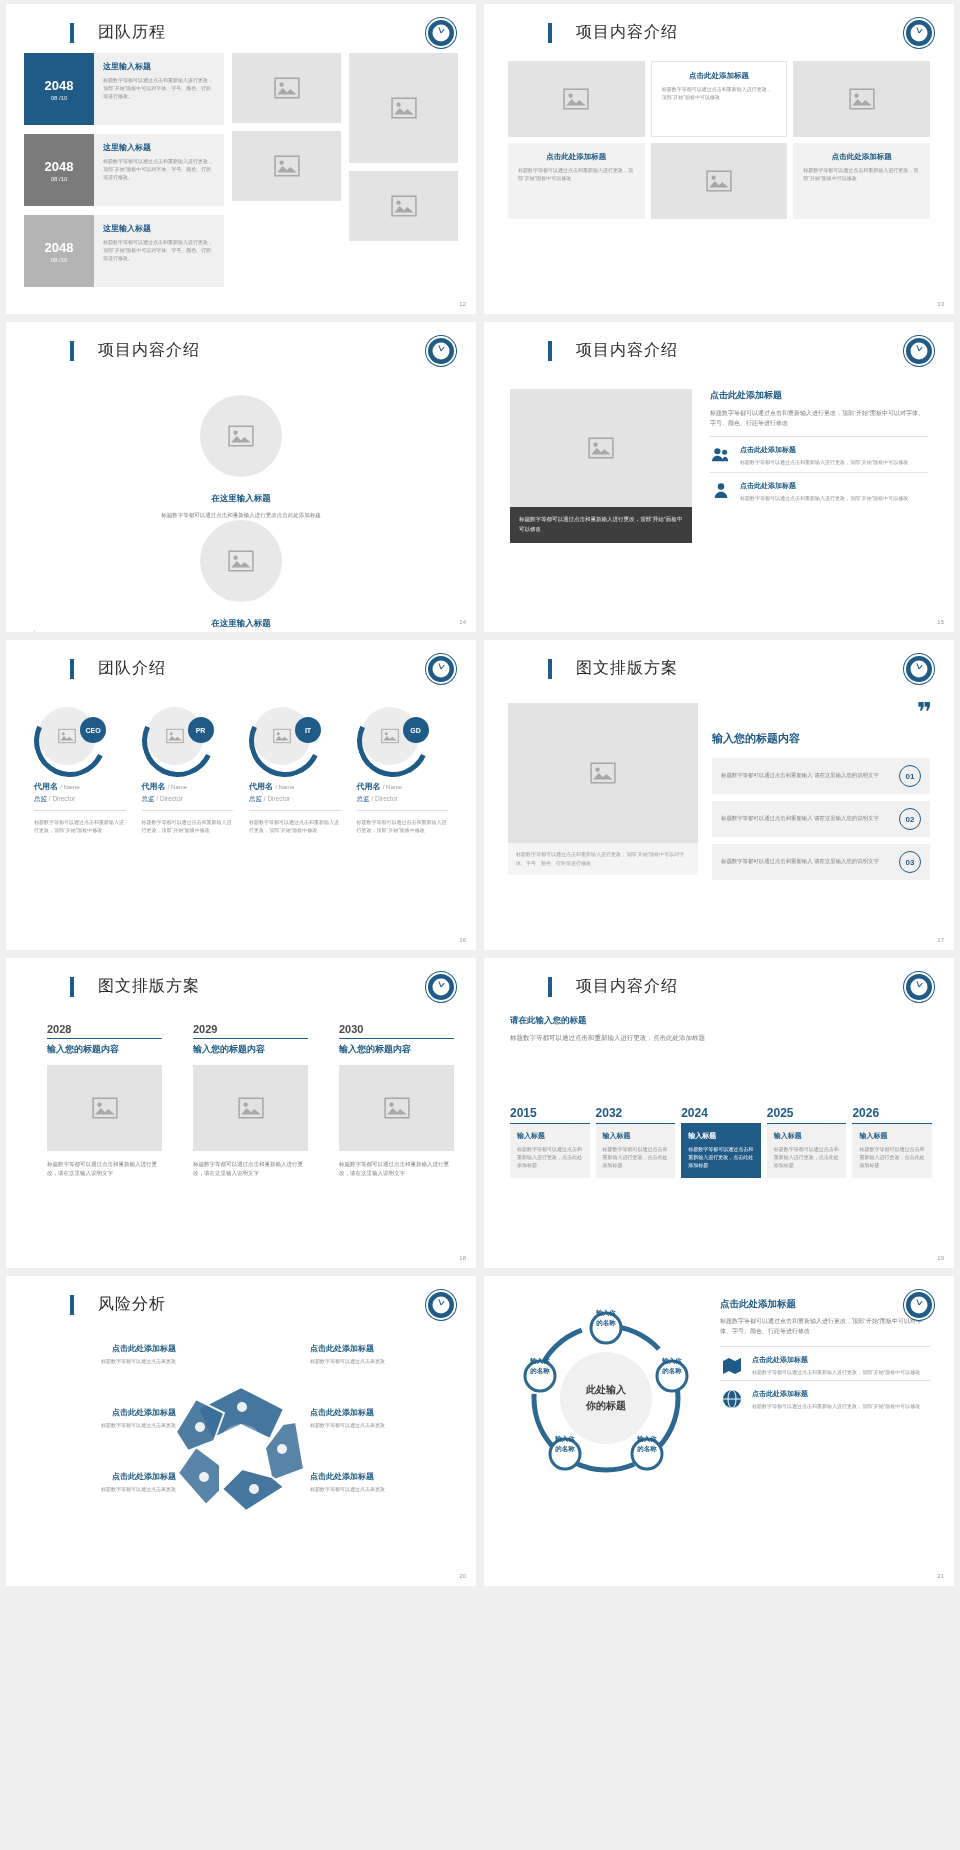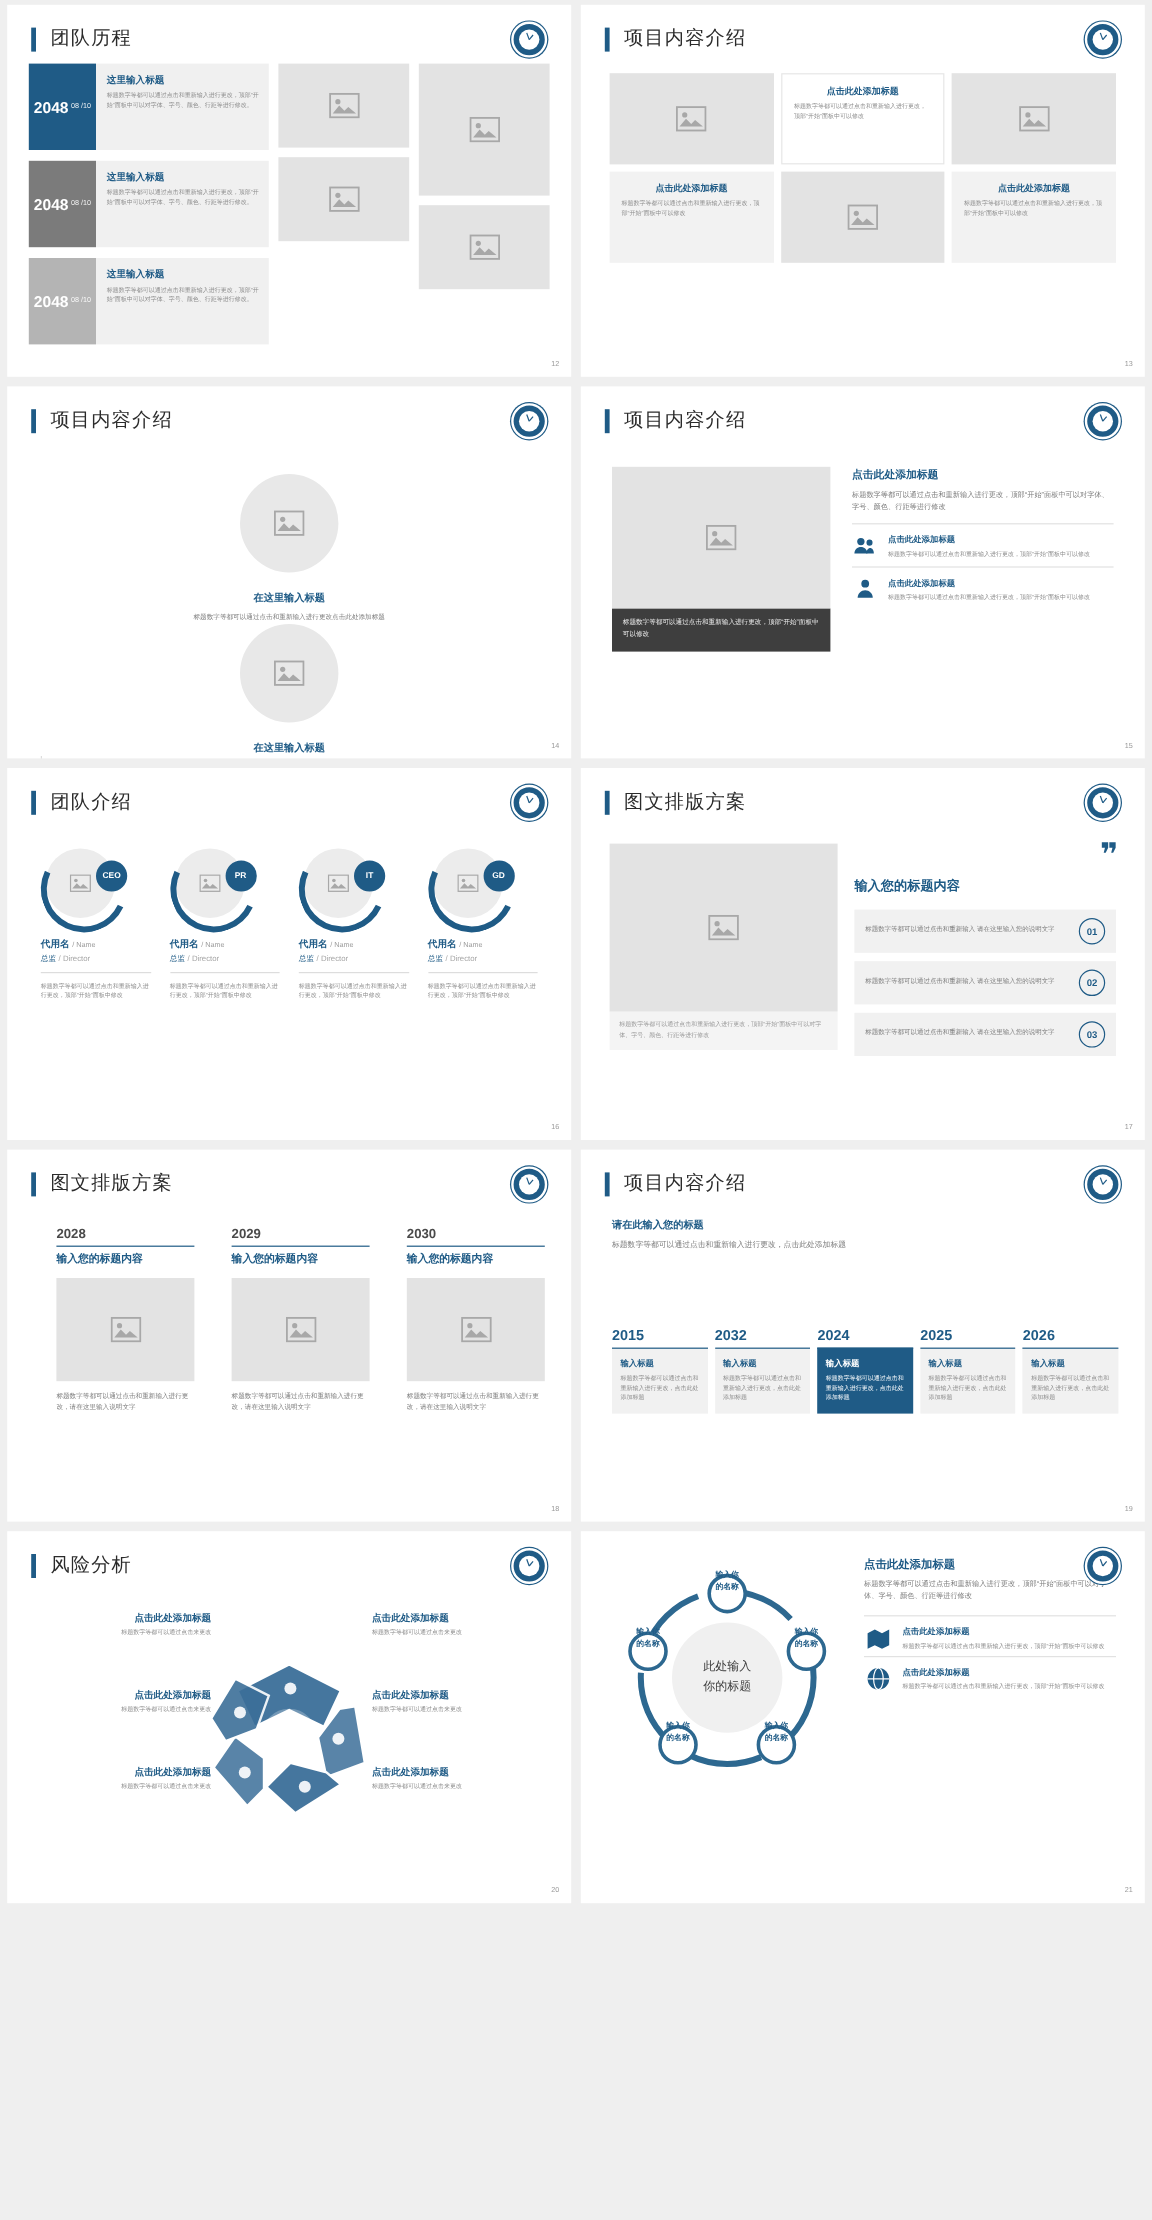--- a/index.html
+++ b/index.html
@@ -1,41 +1,41 @@
 <!DOCTYPE html>
 <html><head>
 <meta charset="utf-8">
 <style>
   html,body{margin:0;padding:0;background:#efefef;}
   body{width:960px;font-family:"Liberation Sans","DejaVu Sans",sans-serif;color:#333;}
   .grid{display:grid;grid-template-columns:1fr 1fr;grid-auto-rows:310px;gap:8px;padding:4px 6px;}
   .slide{background:#ffffff;position:relative;overflow:hidden;}
   .slide .pg{position:absolute;right:10px;bottom:7px;font-size:6px;color:#9a9a9a;}
-  .title-row{display:flex;align-items:center;gap:12px;padding:18px 0 0 20px;}
+  .title-row{display:flex;align-items:center;gap:24px;padding:18px 0 0 20px;margin-left:44px;}
   .title-bar{width:4px;height:20px;background:#1f5b86;}
   .title-txt{font-size:16px;color:#2b2b2b;letter-spacing:1px;}
   
   .logo{position:absolute;top:14px;right:20px;width:26px;height:26px;border-radius:50%;
         background:#1f5b86;border:2px solid #ffffff;box-shadow:0 0 0 1px #1f5b86;}
   .logo .face{position:absolute;left:50%;top:50%;transform:translate(-50%,-50%);
         width:17px;height:17px;border-radius:50%;background:#fff;}
   .logo .hand{position:absolute;left:50%;top:50%;width:1px;height:6px;background:#1f5b86;transform-origin:bottom center;}
   .logo .hand.h{transform:translate(-50%,-100%) rotate(40deg);height:5px;}
   .logo .hand.m{transform:translate(-50%,-100%) rotate(-20deg);}
   
   .ph{background:#e3e3e3;position:relative;}
   .ph .ic{position:absolute;left:50%;top:50%;transform:translate(-50%,-50%);width:26px;height:22px;}
   .ph .ic svg{width:100%;height:100%;display:block;}
   .tiny{font-size:5px;line-height:1.6;color:#8d8d8d;}
   .tiny2{font-size:5.5px;line-height:1.7;color:#7d7d7d;}
   
   .s12-wrap{display:flex;gap:8px;padding:10px 18px 0 18px;}
   .s12-left{width:200px;display:flex;flex-direction:column;gap:9px;}
   .s12-row{display:flex;height:72px;}
-  .s12-yr{width:56px;color:#fff;display:flex;flex-direction:row;align-items:center;justify-content:center;gap:2px;}
+  .s12-yr{width:70px;color:#fff;display:flex;flex-direction:column;align-items:center;justify-content:center;gap:2px;}
   .s12-yr .y{font-size:13px;font-weight:bold;}
   .s12-yr .d{font-size:6px;opacity:.9;}
   .s12-body{flex:1;background:#f0f0f0;padding:8px 8px 0 9px;}
   .s12-body .h{font-size:8px;color:#1f5b86;font-weight:bold;margin-bottom:4px;}
   .s12-right{flex:1;display:flex;gap:8px;}
   .s12-col{flex:1;display:flex;flex-direction:column;gap:8px;}
   
   .s13{display:grid;grid-template-columns:1fr 1fr 1fr;grid-template-rows:76px 76px;gap:6px;padding:18px 24px 0 24px;}
   .cell{padding:9px 10px;}
   .cell .h{font-size:7.5px;font-weight:bold;color:#1f5b86;text-align:center;margin-bottom:4px;}
@@ -104,21 +104,21 @@
   
   .s21{display:flex;gap:14px;padding:22px 24px 0 22px;}
   .s21-l{width:200px;position:relative;height:200px;}
   .s21-r{flex:1;}
   .s21-h{font-size:9.5px;font-weight:bold;color:#1f5b86;margin-bottom:5px;}
   .s21-item{display:flex;gap:8px;border-top:1px solid #e2e2e2;padding:8px 0 4px 0;}
   .s21-item .ico{width:24px;height:20px;color:#1f5b86;flex:none;}
   .s21-item .ico svg{width:100%;height:100%;}
   .s21-item .h2{font-size:7px;font-weight:bold;color:#1f5b86;margin-bottom:3px;}
   .s21-lbl{position:absolute;font-size:6.5px;font-weight:bold;color:#1f5b86;text-align:center;line-height:1.5;}
-  .s21-center{position:absolute;left:50%;top:50%;transform:translate(-50%,-50%);font-size:10px;font-weight:normal;color:#3b3b3b;text-align:center;line-height:1.6;}
+  .s21-center{position:absolute;left:50%;top:50%;transform:translate(-50%,-50%);font-size:10px;font-weight:bold;color:#3b3b3b;text-align:center;line-height:1.6;}
 </style>
 </head>
 <body>
 
 <div class="grid">
 
   <div class="slide">
     <div class="title-row">
       <div class="title-bar"></div>
       <div class="title-txt">团队历程</div>

